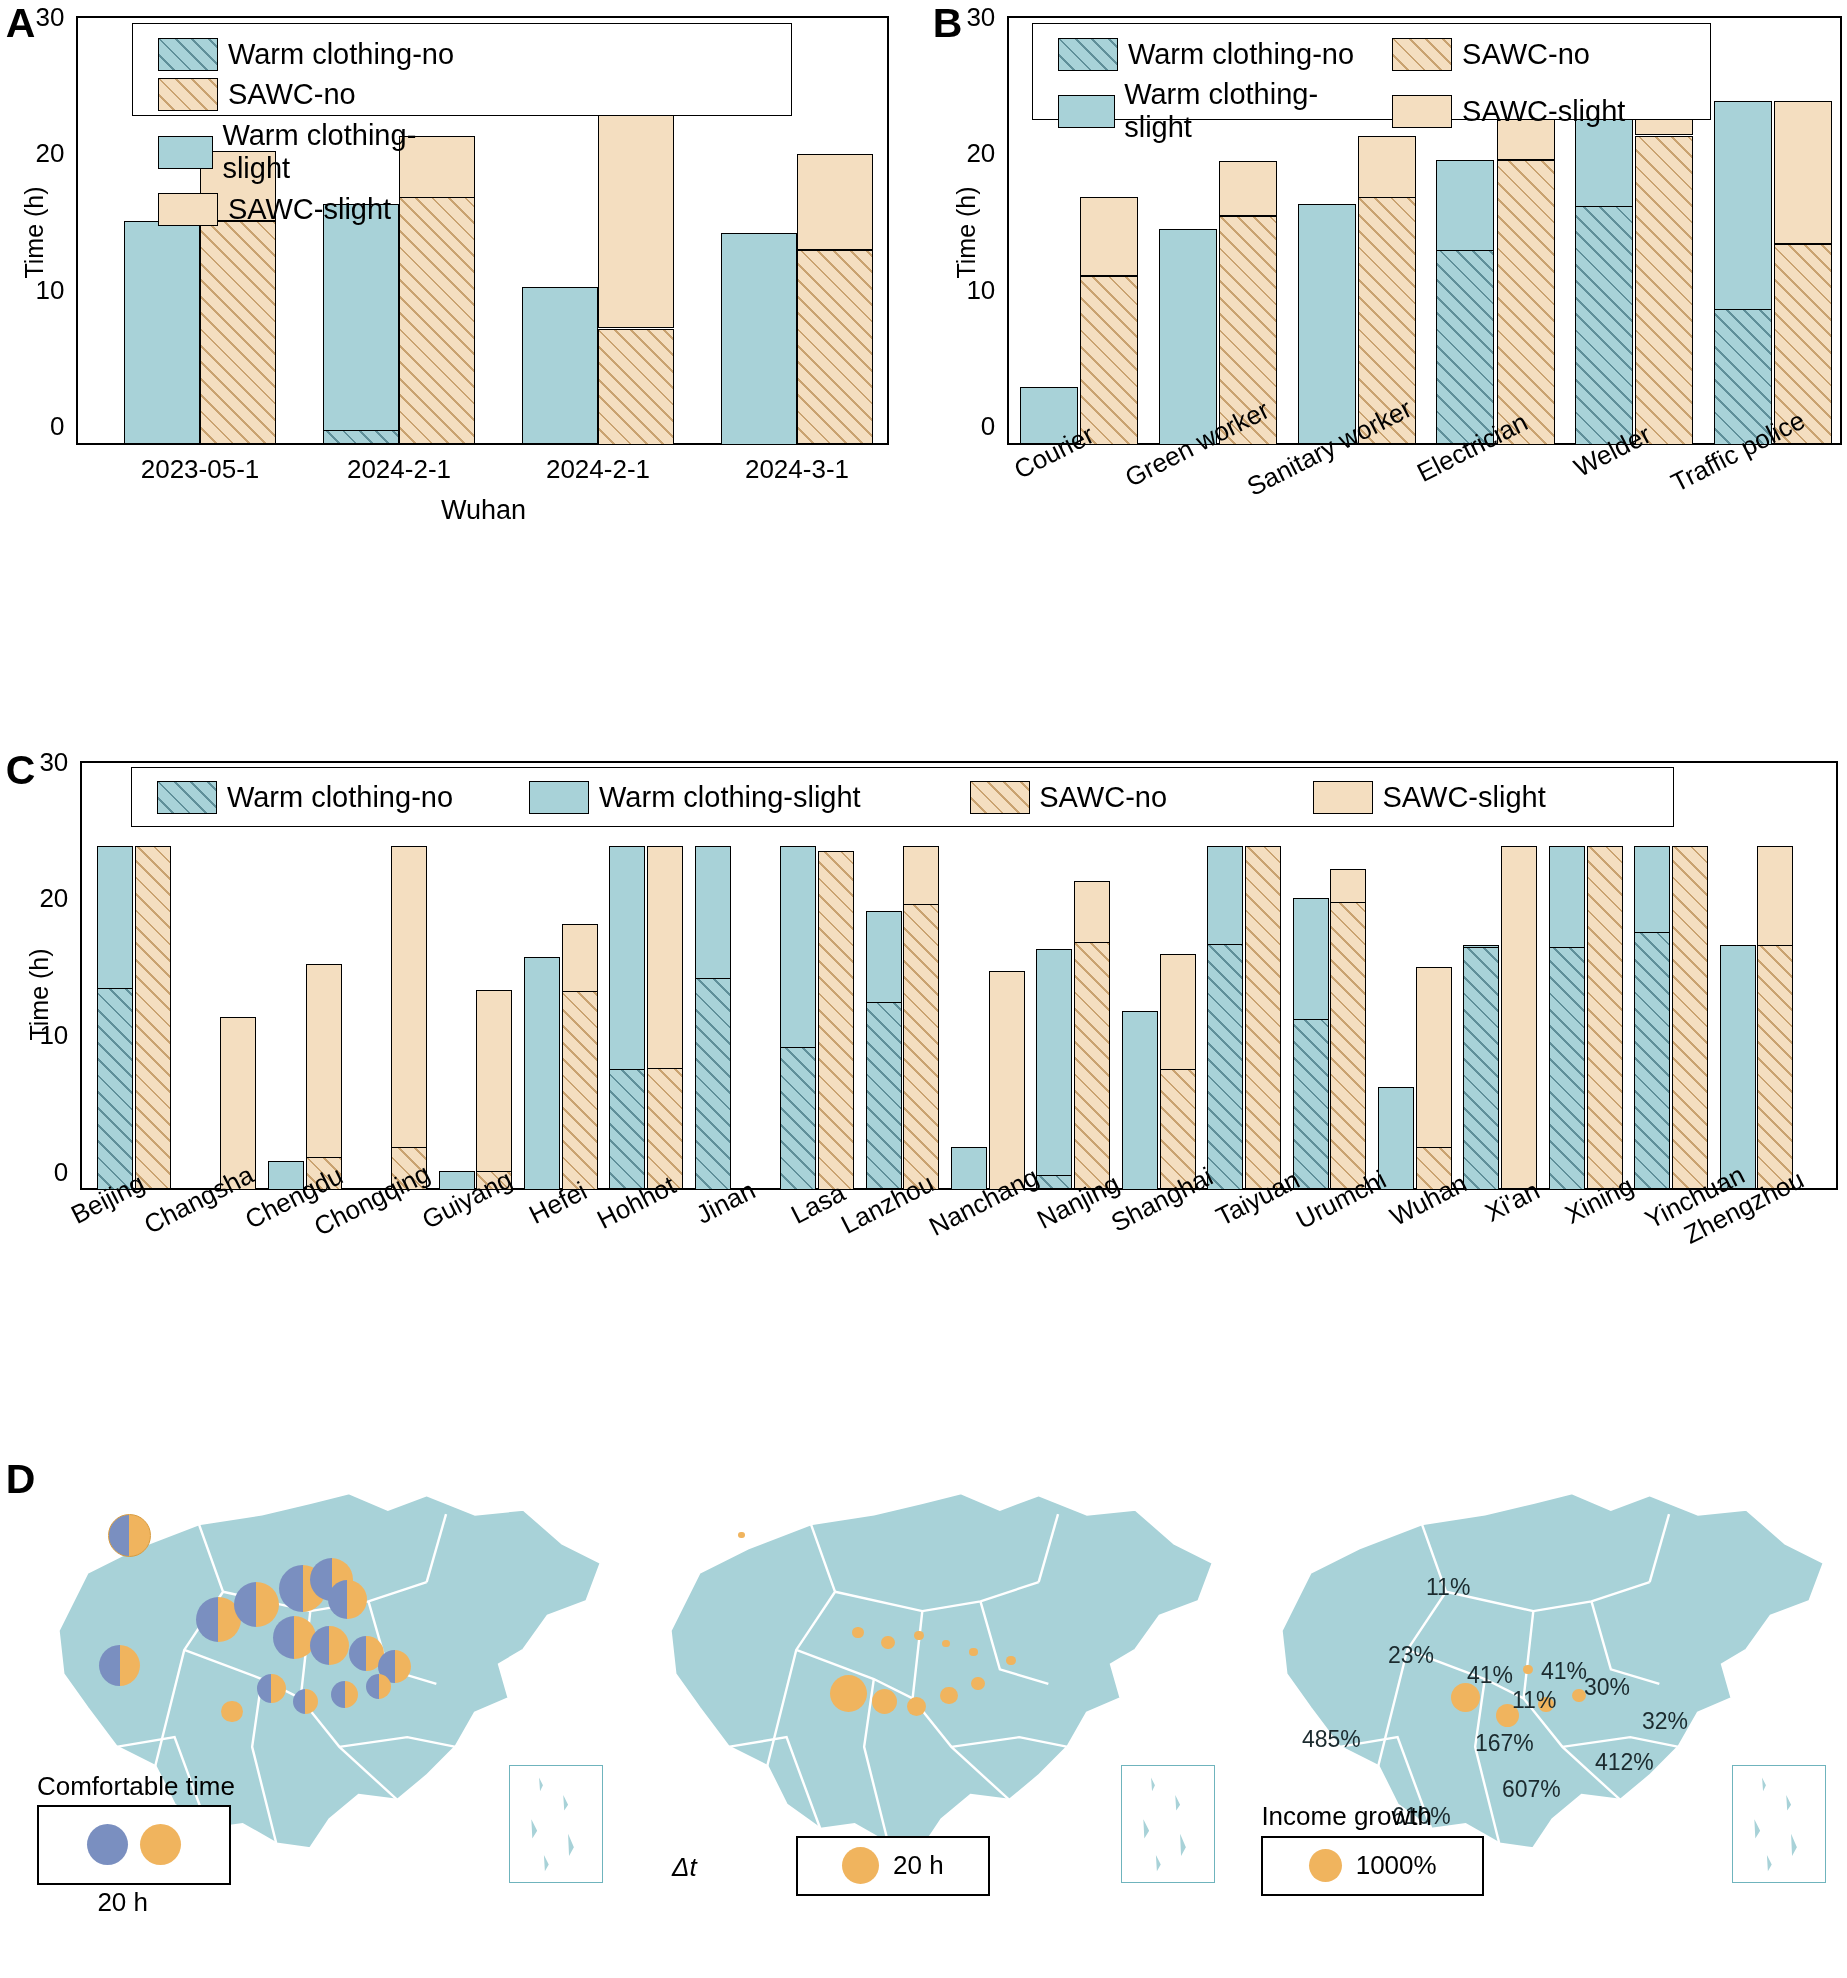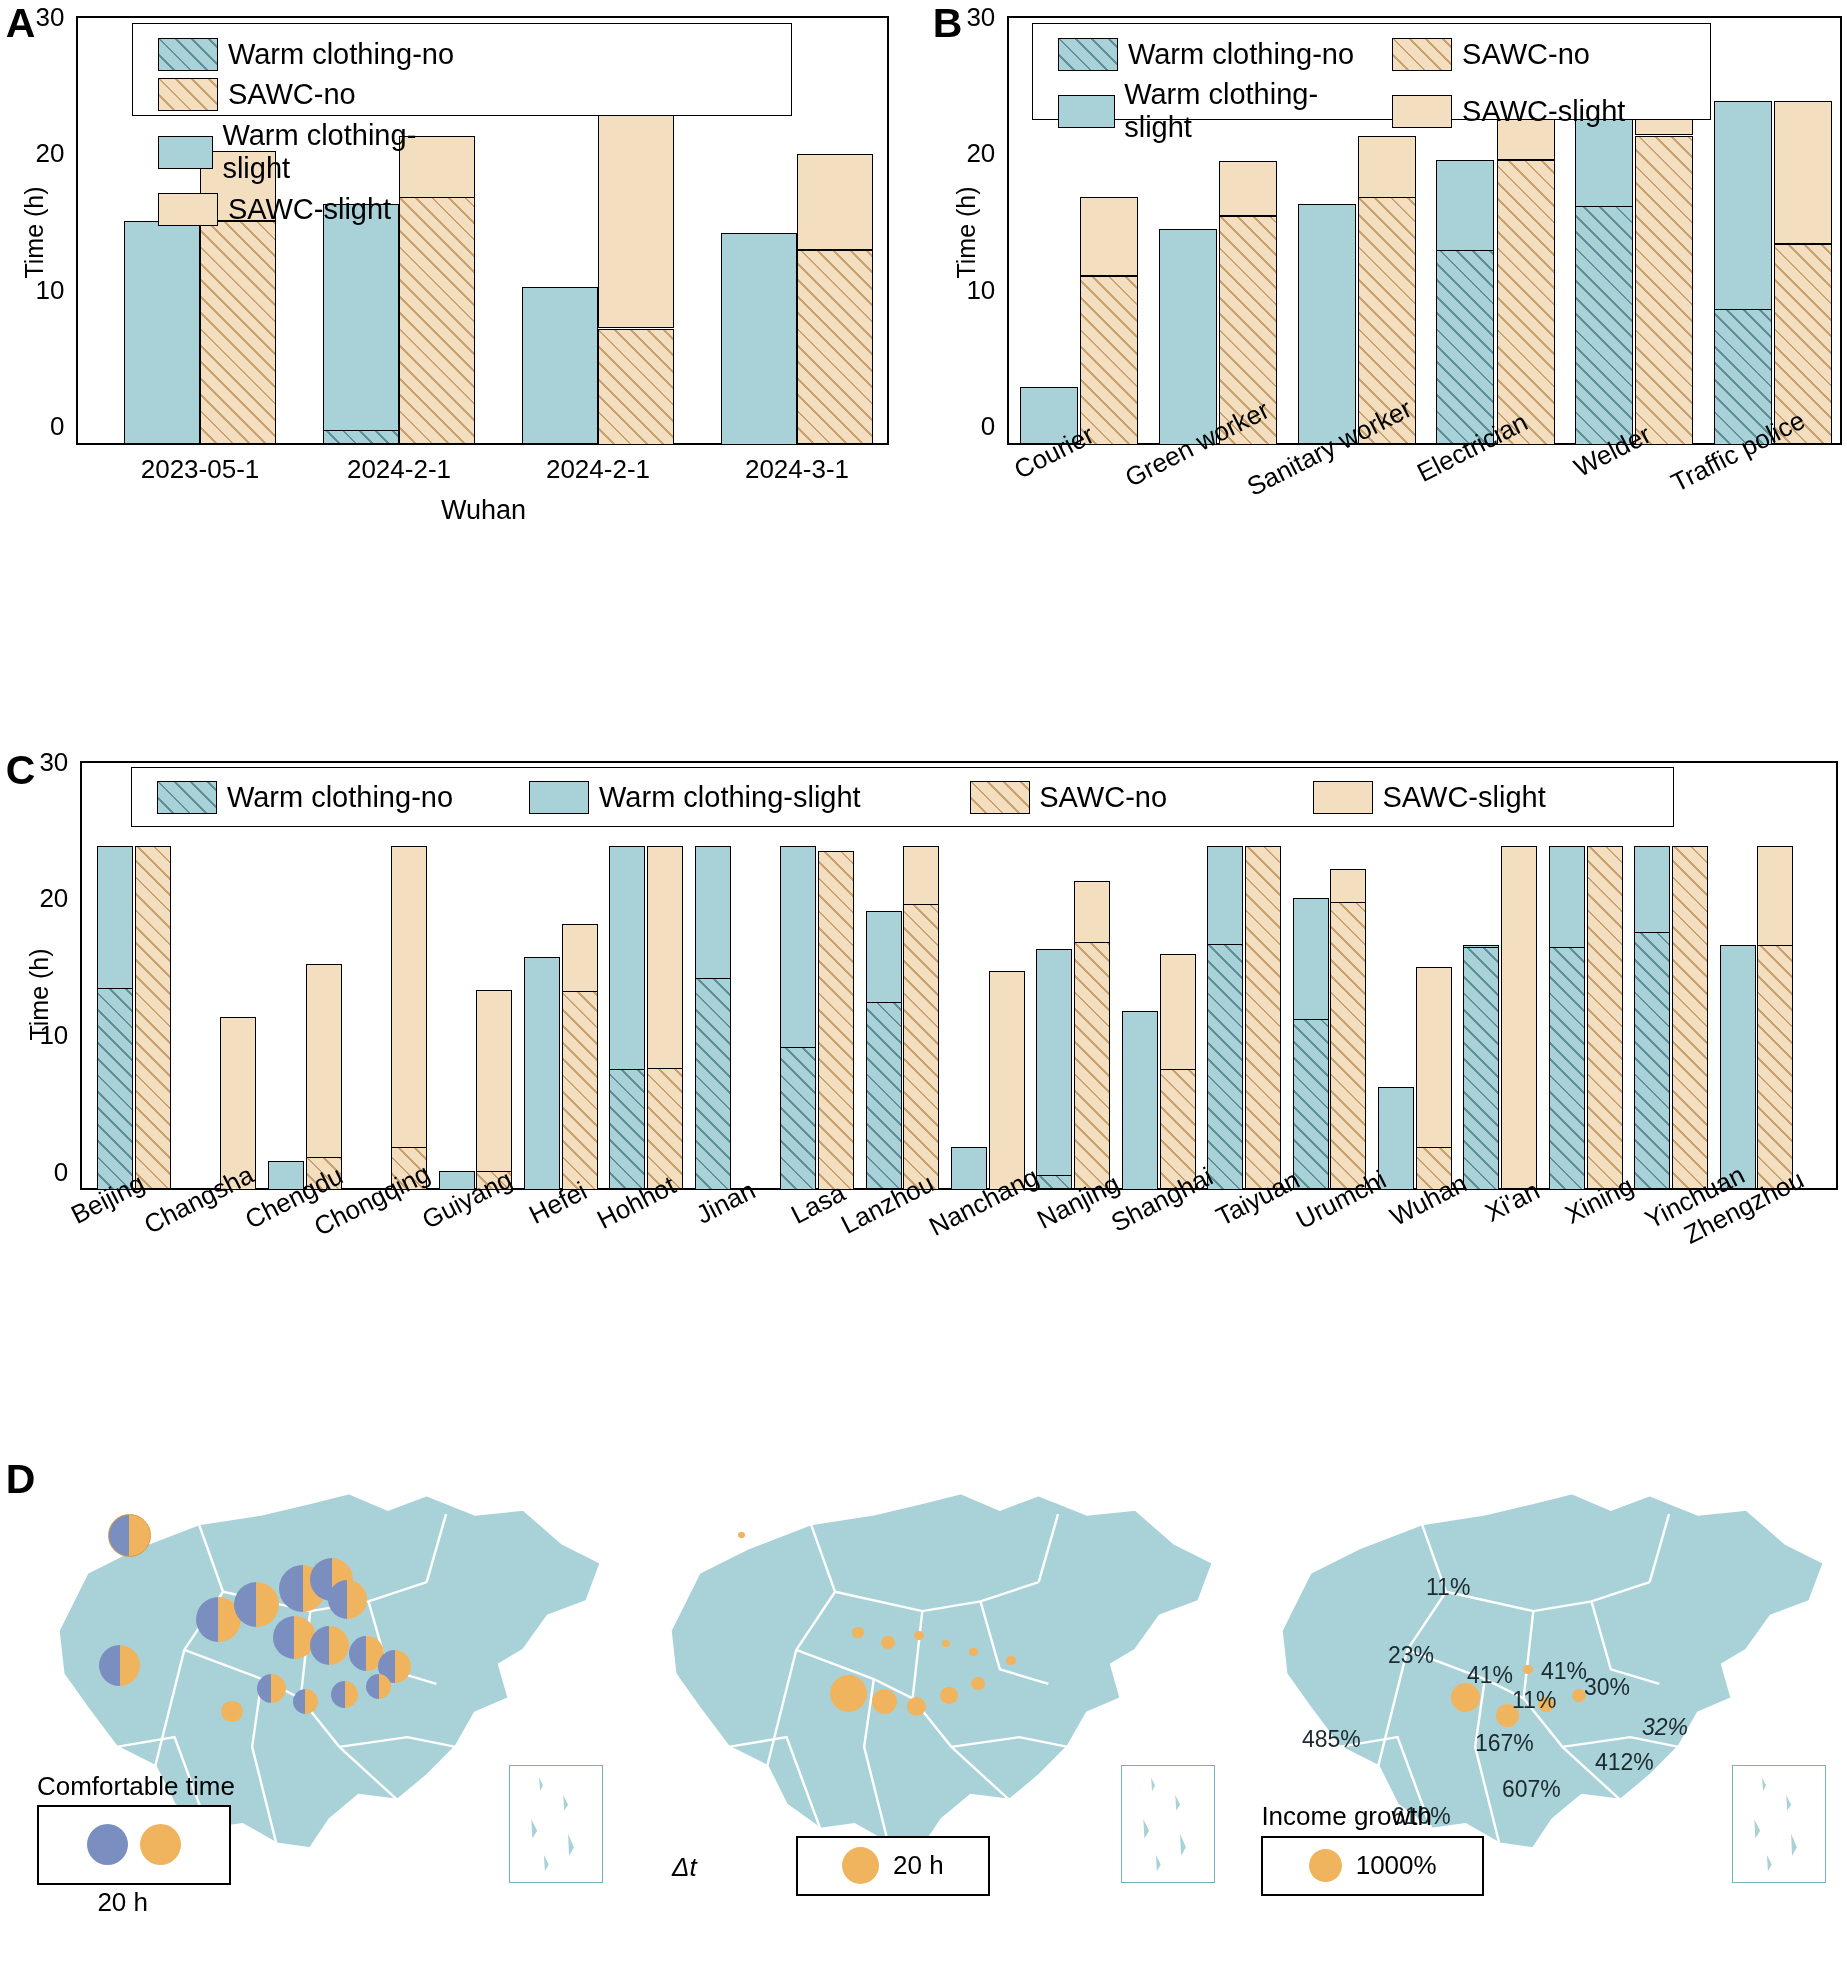--- a/index.html
+++ b/index.html
@@ -395,21 +395,21 @@
     <div class="dot" style="left:296px;top:241px;width:15.5px;height:15.5px;background:#f0b45e;"></div>
     <div class="dot" style="left:330px;top:233px;width:13.6px;height:13.6px;background:#f0b45e;"></div>
     <div class="dot" style="left:281px;top:209px;width:9.7px;height:9.7px;background:#f0b45e;"></div>
 
     <div class="pctlbl" style="left:184px;top:118px;">11%</div>
     <div class="pctlbl" style="left:146px;top:186px;">23%</div>
     <div class="pctlbl" style="left:225px;top:206px;">41%</div>
     <div class="pctlbl" style="left:299px;top:202px;">41%</div>
     <div class="pctlbl" style="left:270px;top:231px;">11%</div>
     <div class="pctlbl" style="left:342px;top:218px;">30%</div>
-    <div class="pctlbl" style="left:400px;top:258px;font-style:italic;">32%</div>
+    <div class="pctlbl" style="left:400px;top:252px;">32%</div>
     <div class="pctlbl" style="left:60px;top:270px;">485%</div>
     <div class="pctlbl" style="left:233px;top:274px;">167%</div>
     <div class="pctlbl" style="left:353px;top:293px;">412%</div>
     <div class="pctlbl" style="left:260px;top:320px;">607%</div>
     <div class="pctlbl" style="left:150px;top:347px;">610%</div>
 
     <div class="maplegend" style="left:19.4px;top:380px;width:223px;height:60px;">
       <span class="dot" style="position:static;display:inline-block;width:33px;height:33px;background:#f0b45e;margin-right:13.6px;"></span>
       <span class="mlabel" style="position:static;">1000%</span>
     </div>

